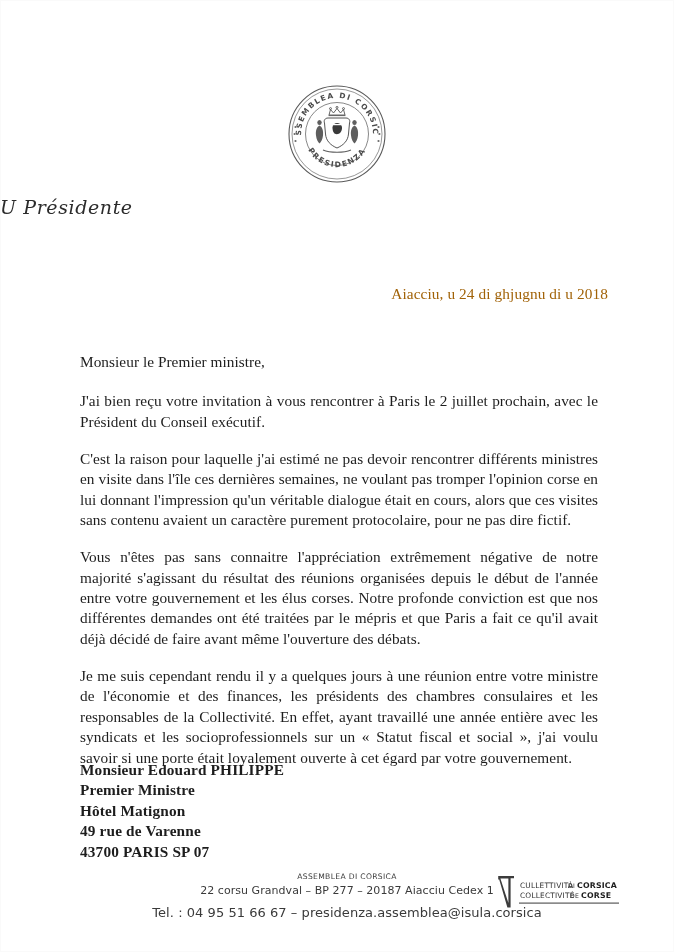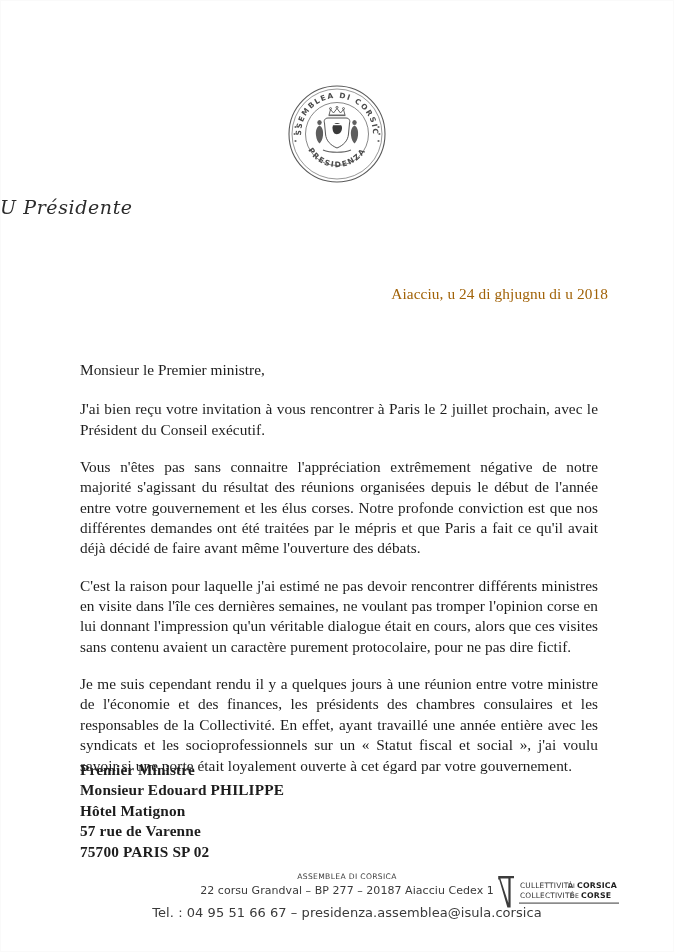--- a/index.html
+++ b/index.html
@@ -66,21 +66,20 @@
     margin: 0 0 17px 0;
     font-size: 15.3px;
     line-height: 1.33;
     text-align: justify;
     text-justify: inter-word;
     letter-spacing: 0.05px;
   }
   .body-block p.salutation {
     margin-bottom: 19px;
     text-align: left;
-    margin-top: 8px;
   }
   .body-block p.last { margin-bottom: 7px; }
 
   
   .recipient {
     position: absolute;
     top: 760px;
     left: 80px;
     font-size: 15.3px;
     font-weight: bold;
@@ -197,31 +196,31 @@
     </div>
   </div>
 
   <div class="presidente">U Présidente</div>
 
   <div class="date-line">Aiacciu, u 24 di ghjugnu di u 2018</div>
 
   <div class="body-block">
     <p class="salutation">Monsieur le Premier ministre,</p>
     <p>J'ai bien reçu votre invitation à vous rencontrer à Paris le 2 juillet prochain, avec le Président du Conseil exécutif.</p>
+    <p>C'est la raison pour laquelle j'ai estimé ne pas devoir rencontrer différents ministres en visite dans l'île ces dernières semaines, ne voulant pas tromper l'opinion corse en lui donnant l'impression qu'un véritable dialogue était en cours, alors que ces visites sans contenu avaient un caractère purement protocolaire, pour ne pas dire fictif.</p>
     <p>Vous n'êtes pas sans connaitre l'appréciation extrêmement négative de notre majorité s'agissant du résultat des réunions organisées depuis le début de l'année entre votre gouvernement et les élus corses. Notre profonde conviction est que nos différentes demandes ont été traitées par le mépris et que Paris a fait ce qu'il avait déjà décidé de faire avant même l'ouverture des débats.</p>
-    <p>C'est la raison pour laquelle j'ai estimé ne pas devoir rencontrer différents ministres en visite dans l'île ces dernières semaines, ne voulant pas tromper l'opinion corse en lui donnant l'impression qu'un véritable dialogue était en cours, alors que ces visites sans contenu avaient un caractère purement protocolaire, pour ne pas dire fictif.</p>
     <p class="last">Je me suis cependant rendu il y a quelques jours à une réunion entre votre ministre de l'économie et des finances, les présidents des chambres consulaires et les responsables de la Collectivité. En effet, ayant travaillé une année entière avec les syndicats et les socioprofessionnels sur un « Statut fiscal et social », j'ai voulu savoir si une porte était loyalement ouverte à cet égard par votre gouvernement.</p>
   </div>
 
   <div class="recipient">
+    <div>Monsieur Edouard PHILIPPE</div>
     <div>Premier Ministre</div>
-    <div>Monsieur Edouard PHILIPPE</div>
     <div>Hôtel Matignon</div>
-    <div>57 rue de Varenne</div>
-    <div>75700 PARIS SP 02</div>
+    <div>49 rue de Varenne</div>
+    <div>43700 PARIS SP 07</div>
   </div>
 
   <div class="footer">
     <div class="footer-text">
       <div class="footer-org">ASSEMBLEA DI CORSICA</div>
       <div class="footer-addr">22 corsu Grandval – BP 277 – 20187 Aiacciu Cedex 1</div>
       <div class="footer-contact">Tel. : 04 95 51 66 67 – presidenza.assemblea@isula.corsica</div>
     </div>
   </div>
 

